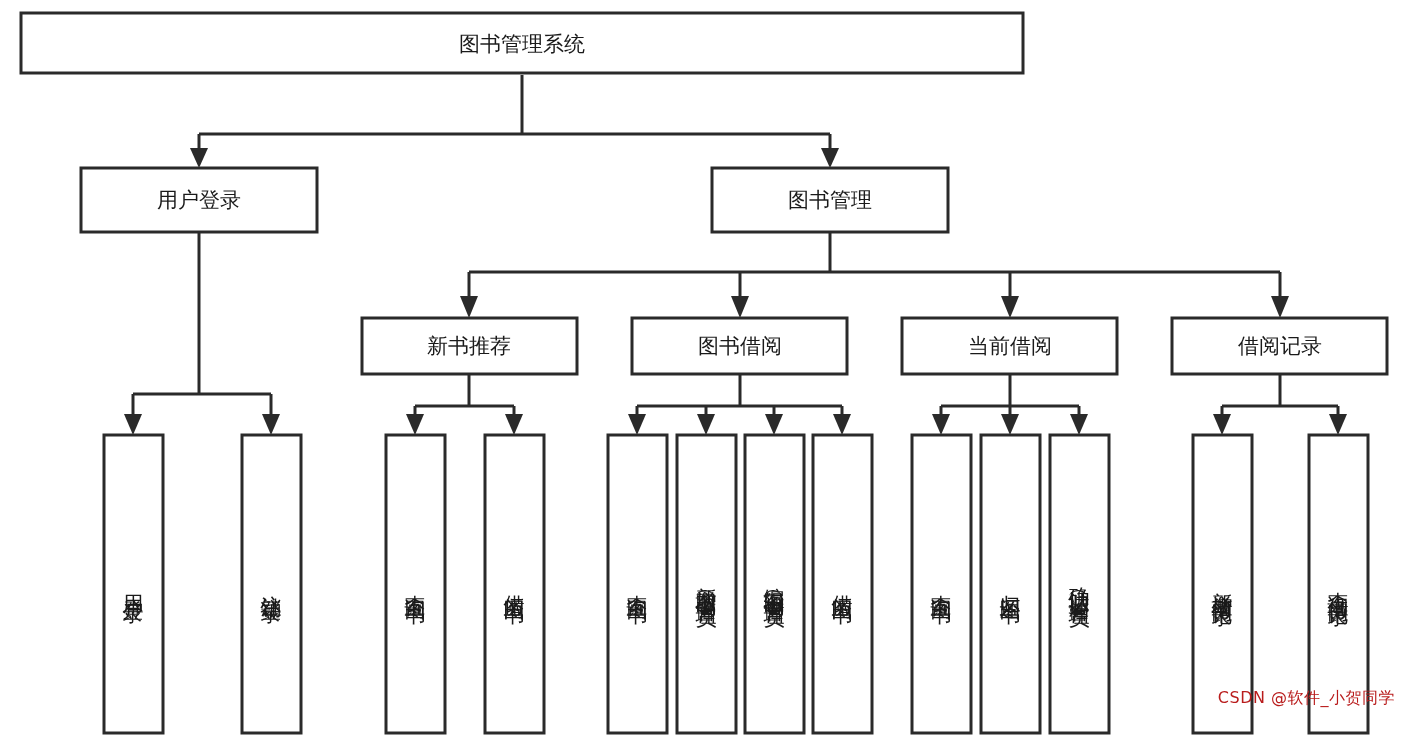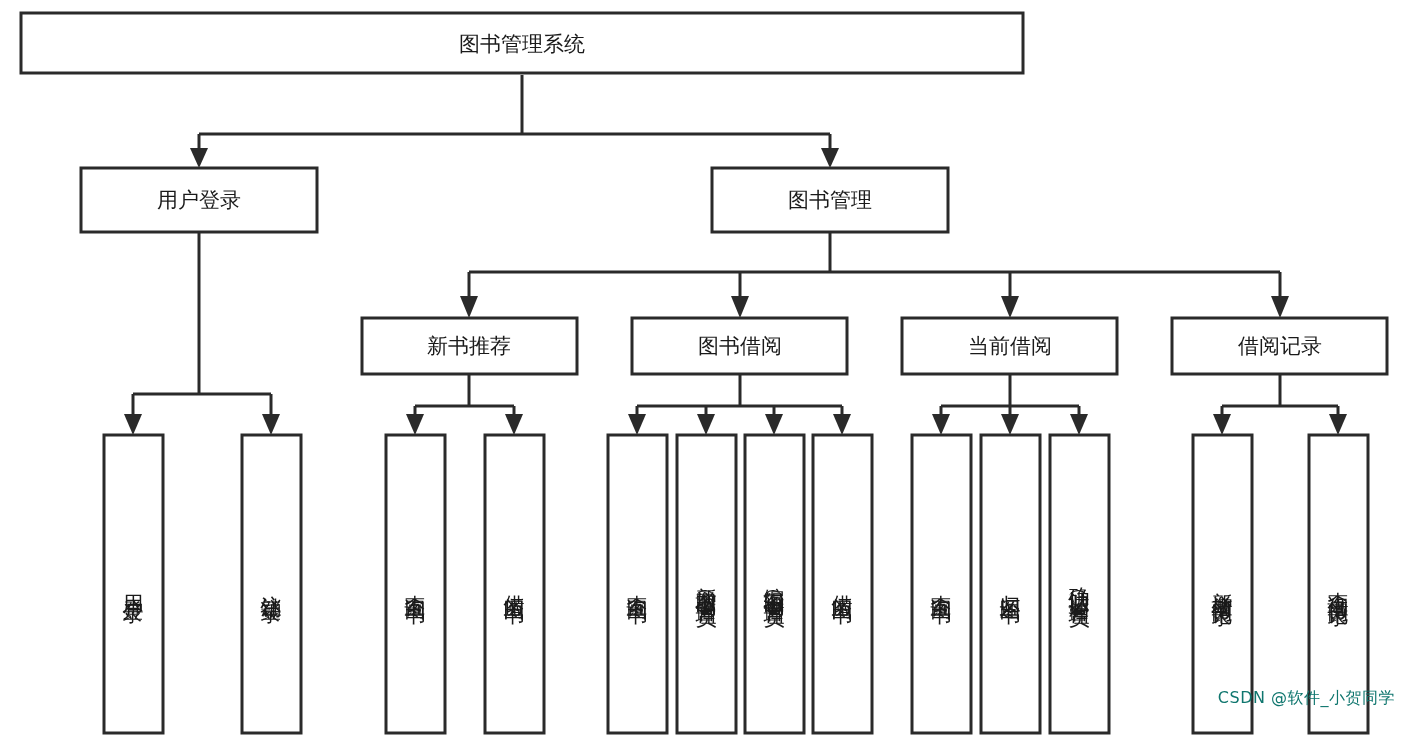--- a/index.html
+++ b/index.html
@@ -60,21 +60,21 @@
     text-orientation: upright;
     letter-spacing: 3px;
     text-anchor: middle;
   }
   .watermark {
     position: absolute;
     right: 10px;
     bottom: 7px;
     font-family: "DejaVu Sans", "Liberation Sans", sans-serif;
     font-size: 16px;
-    color: #0f766e;
+    color: #b91c1c;
     white-space: nowrap;
     letter-spacing: 0.5px;
     pointer-events: none;
   }
 </style>
 </head>
 <body>
 
 <div id="diagram-root">
   <svg class="flow" viewBox="0 0 1405 747" xmlns="http://www.w3.org/2000/svg">

